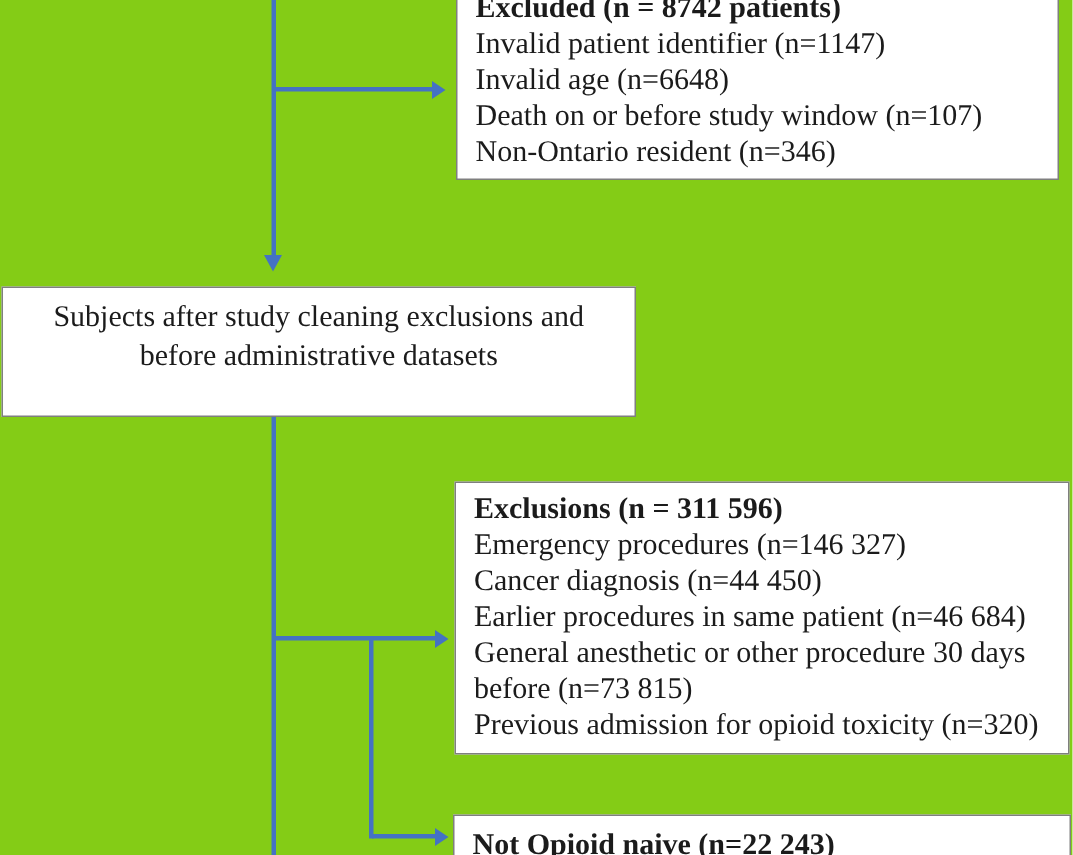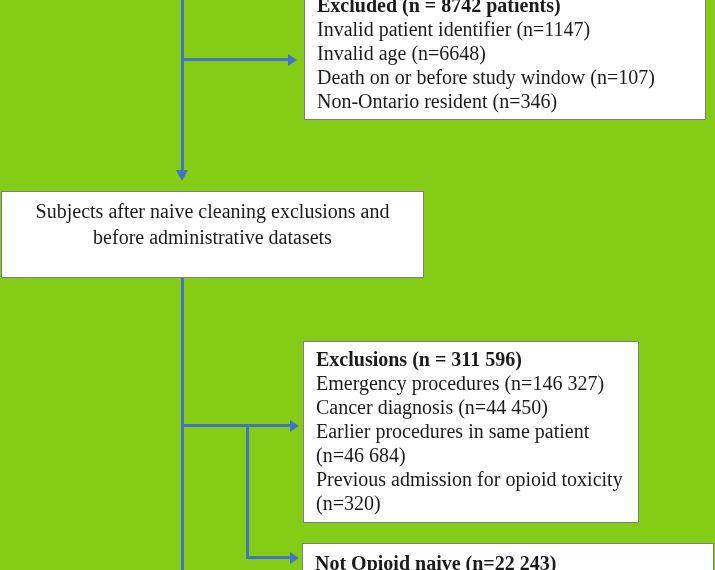--- a/index.html
+++ b/index.html
@@ -36,22 +36,22 @@
     left: 1px;
     top: 191px;
     width: 423px;
     height: 87px;
     padding: 6px 6px 0 6px;
     text-align: center;
     line-height: 26px;
   }
   .box-exclusions {
     left: 303px;
-    top: 341px;
-    width: 336px;
+    top: 321px;
+    width: 410px;
     height: 182px;
     padding: 5px 8px 5px 12px;
     overflow: hidden;
   }
   .box-not-opioid {
     left: 302px;
     top: 543px;
     width: 412px;
     height: 40px;
     padding: 7px 10px 0 12px;
@@ -110,29 +110,30 @@
 
   <div class="box box-excluded">
     <div class="title">Excluded (n = 8742 patients)</div>
     <div>Invalid patient identifier (n=1147)</div>
     <div>Invalid age (n=6648)</div>
     <div>Death on or before study window (n=107)</div>
     <div>Non-Ontario resident (n=346)</div>
   </div>
 
   <div class="box box-subjects">
-    <div>Subjects after naive cleaning exclusions and</div>
+    <div>Subjects after study cleaning exclusions and</div>
     <div>before administrative datasets</div>
   </div>
 
   <div class="box box-exclusions">
     <div class="title">Exclusions (n = 311 596)</div>
     <div>Emergency procedures (n=146 327)</div>
     <div>Cancer diagnosis (n=44 450)</div>
     <div>Earlier procedures in same patient (n=46 684)</div>
+    <div>General anesthetic or other procedure 30 days before (n=73 815)</div>
     <div>Previous admission for opioid toxicity (n=320)</div>
   </div>
 
   <div class="box box-not-opioid">
     <div class="title">Not Opioid naive (n=22 243)</div>
   </div>
 
 </div>
 
 </body></html>

